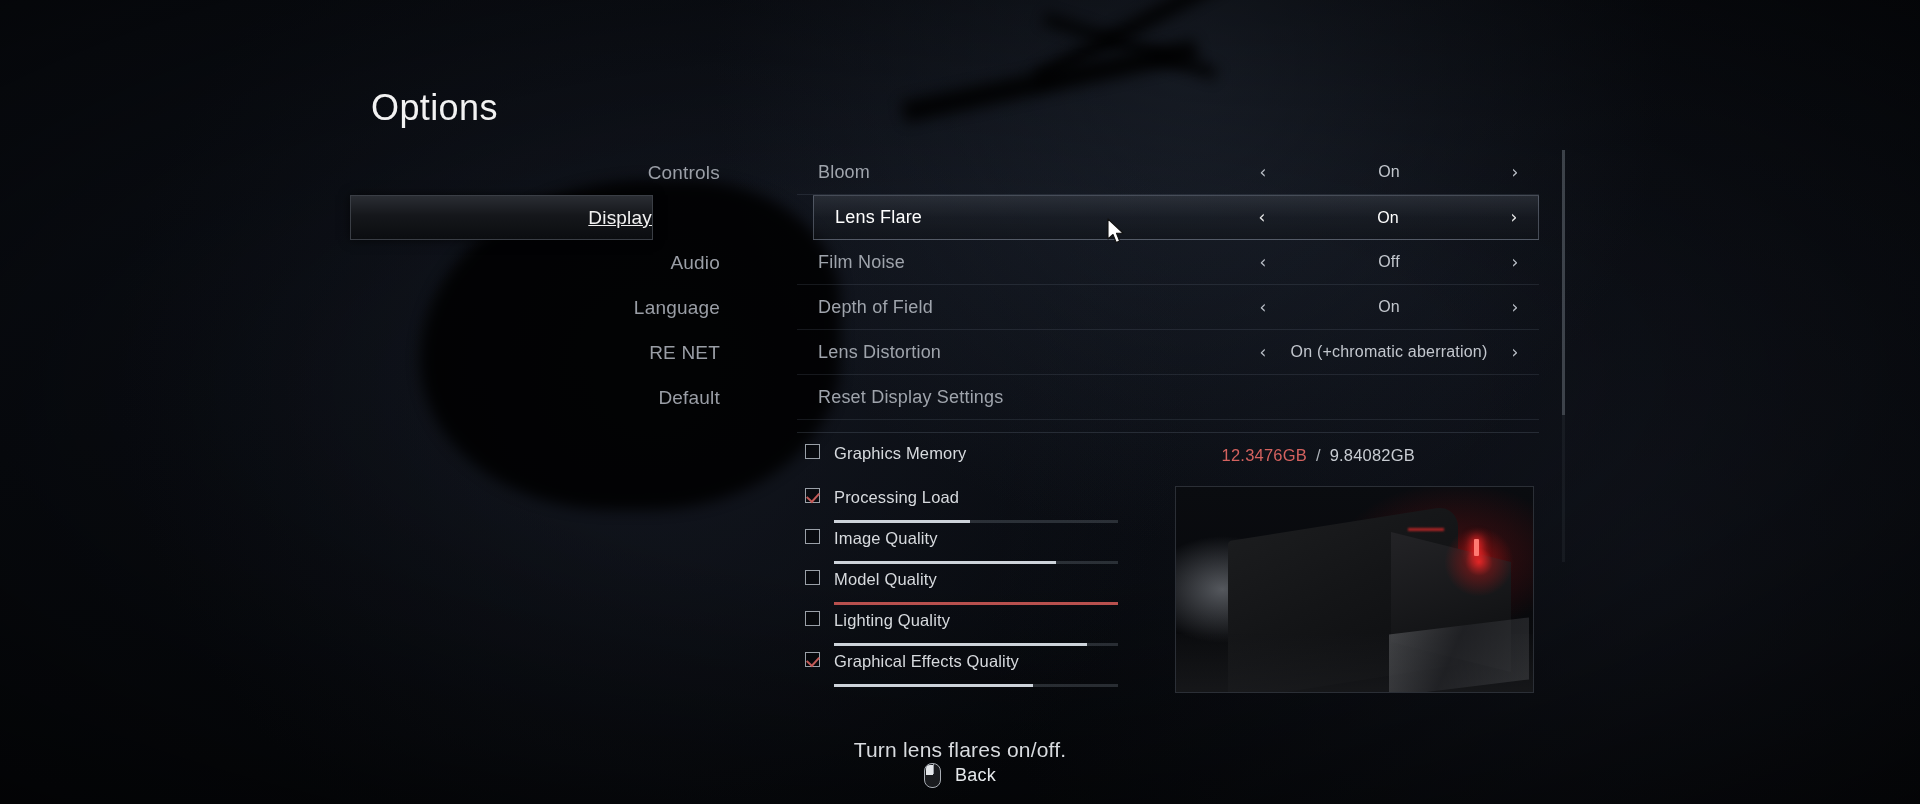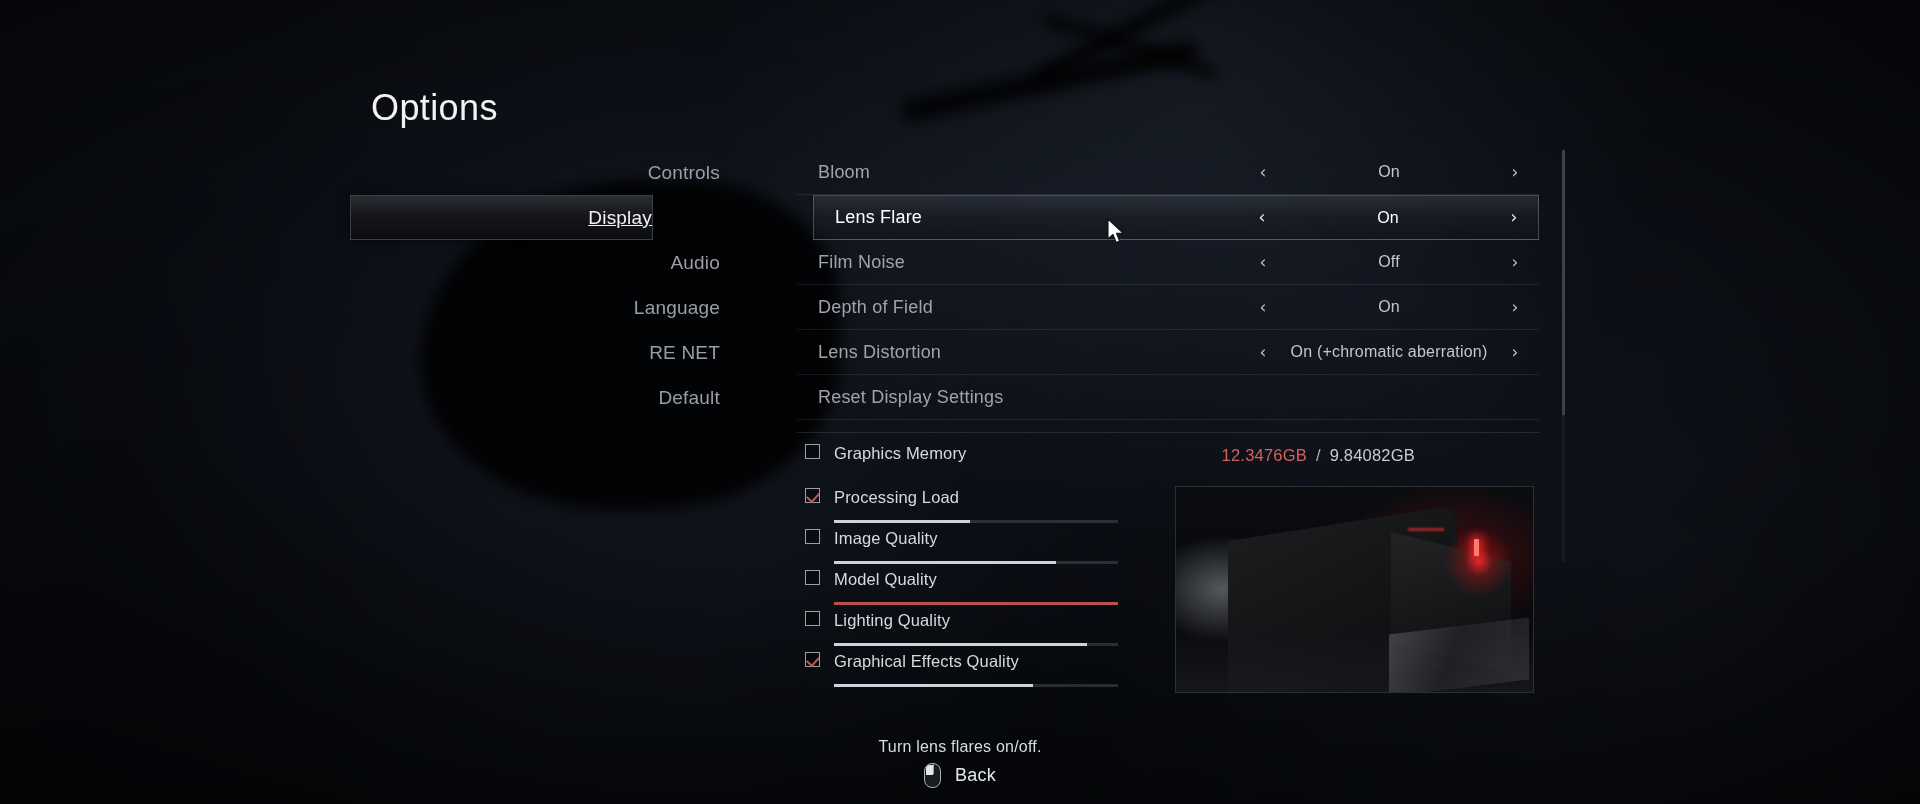--- a/index.html
+++ b/index.html
@@ -169,21 +169,21 @@
     border-radius:1px;
   }
   .pv-streak{
     position:absolute; left:232px; top:41px; width:36px; height:3px;
     background:rgba(220,40,40,.75); filter:blur(1px);
   }
 
   
   #desc{
     position:absolute; left:0; top:738px; width:1920px; text-align:center;
-    font-size:16px; color:#d8dbdf; letter-spacing:.2px;
+    font-size:21px; color:#d8dbdf; letter-spacing:.2px;
   }
   #backbar{
     position:absolute; left:0; top:763px; width:1920px;
     display:flex; align-items:center; justify-content:center; gap:14px;
   }
   .mouse-ico{
     width:17px; height:25px; border:1.6px solid #a8adb4; border-radius:8px;
     position:relative; background:rgba(120,126,134,.18);
   }
   .mouse-ico::before{

